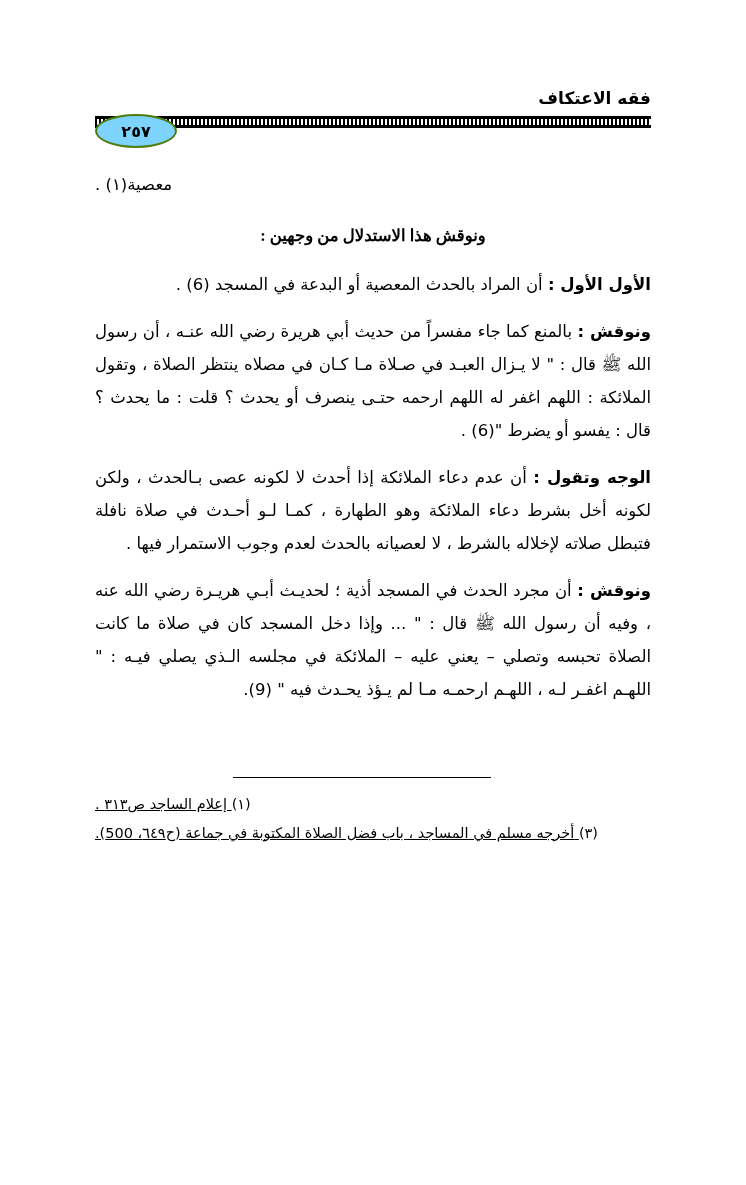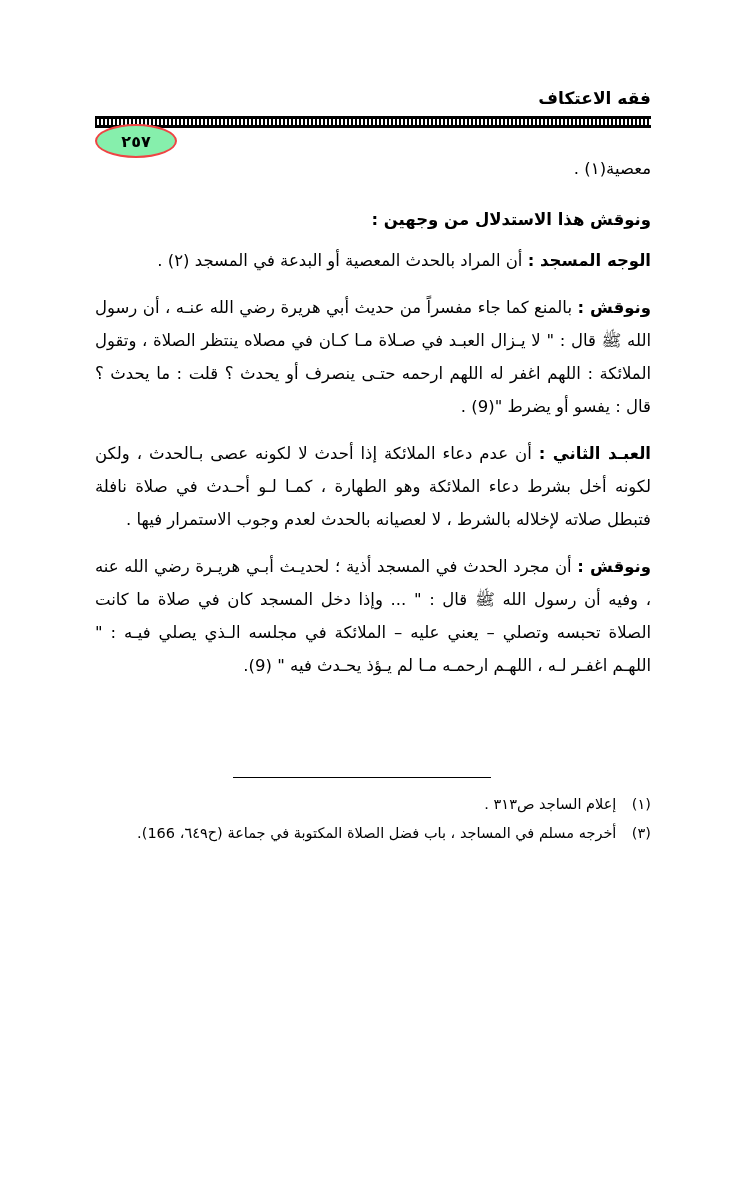--- a/index.html
+++ b/index.html
@@ -61,56 +61,57 @@
     top: 5px;
     height: 6px;
     background: repeating-linear-gradient(90deg, #000 0px, #000 2px, #fff 2px, #fff 4px);
   }
   .page-number-badge {
     position: absolute;
     top: 0px;
     left: 0px;
     width: 78px;
     height: 30px;
-    border: 2px solid #ef4444;
+    border: 2px solid #4d7c0f;
     border-radius: 50%;
-    background: #86efac;
+    background: #7dd3fc;
     display: flex;
     align-items: center;
     justify-content: center;
     font-size: 16px;
     font-weight: bold;
     color: #000;
     z-index: 3;
-    margin-top: 10px;
   }
 
   
   .content {
     position: absolute;
     top: 152px;
     right: 95px;
     left: 95px;
     direction: rtl;
     text-align: justify;
     font-size: 16.5px;
     line-height: 2.0;
     color: #000;
   }
   .para {
     margin: 0 0 14px 0;
   }
   .para.first-line-note {
-    text-align: right;
+    text-align: left;
     margin-bottom: 18px;
+    margin-top: 16px;
   }
   .para.heading {
     font-weight: bold;
-    text-align: right;
-    margin-bottom: 8px;
+    text-align: center;
+    margin-bottom: 16px;
+    font-family: Liberation Serif, serif;
   }
   .lead {
     font-weight: bold;
   }
 
   
   .footnotes {
     position: absolute;
     bottom: 88px;
     right: 95px;
@@ -121,22 +122,23 @@
     width: 258px;
     height: 1px;
     background: #000;
     margin: 0 0 12px auto;
     margin-right: 160px;
   }
   .fn-item {
     font-size: 14.5px;
     line-height: 1.95;
     color: #000;
-    text-align: right;
+    text-align: left;
     white-space: nowrap;
+    text-decoration: underline;
   }
   .fn-num {
     display: inline-block;
     min-width: 30px;
   }
 </style>
 </head>
 <body>
 
 <div class="page">
@@ -151,31 +153,31 @@
     </div>
   </div>
 
   <div class="content">
 
     <p class="para first-line-note">معصية(١) .</p>
 
     <p class="para heading">ونوقش هذا الاستدلال من وجهين :</p>
 
     <p class="para">
-      <span class="lead">الوجه المسجد :</span>
-      <span>أن المراد بالحدث المعصية أو البدعة في المسجد (٢) .</span>
+      <span class="lead">الأول الأول :</span>
+      <span>أن المراد بالحدث المعصية أو البدعة في المسجد (6) .</span>
     </p>
 
     <p class="para">
       <span class="lead">ونوقش :</span>
-      <span>بالمنع كما جاء مفسراً من حديث أبي هريرة رضي الله عنـه ، أن رسول الله ﷺ قال : " لا يـزال العبـد في صـلاة مـا كـان في مصلاه ينتظر الصلاة ، وتقول الملائكة : اللهم اغفر له اللهم ارحمه حتـى ينصرف أو يحدث ؟ قلت : ما يحدث ؟ قال : يفسو أو يضرط "(9) .</span>
-    </p>
-
-    <p class="para">
-      <span class="lead">العبـد الثاني :</span>
+      <span>بالمنع كما جاء مفسراً من حديث أبي هريرة رضي الله عنـه ، أن رسول الله ﷺ قال : " لا يـزال العبـد في صـلاة مـا كـان في مصلاه ينتظر الصلاة ، وتقول الملائكة : اللهم اغفر له اللهم ارحمه حتـى ينصرف أو يحدث ؟ قلت : ما يحدث ؟ قال : يفسو أو يضرط "(6) .</span>
+    </p>
+
+    <p class="para">
+      <span class="lead">الوجه وتقول :</span>
       <span>أن عدم دعاء الملائكة إذا أحدث لا لكونه عصى بـالحدث ، ولكن لكونه أخل بشرط دعاء الملائكة وهو الطهارة ، كمـا لـو أحـدث في صلاة نافلة فتبطل صلاته لإخلاله بالشرط ، لا لعصيانه بالحدث لعدم وجوب الاستمرار فيها .</span>
     </p>
 
     <p class="para">
       <span class="lead">ونوقش :</span>
       <span>أن مجرد الحدث في المسجد أذية ؛ لحديـث أبـي هريـرة رضي الله عنه ، وفيه أن رسول الله ﷺ قال : " ... وإذا دخل المسجد كان في صلاة ما كانت الصلاة تحبسه وتصلي – يعني عليه – الملائكة في مجلسه الـذي يصلي فيـه : " اللهـم اغفـر لـه ، اللهـم ارحمـه مـا لم يـؤذ يحـدث فيه " (9).</span>
     </p>
 
   </div>
 
@@ -183,18 +185,18 @@
     <div class="fn-rule"></div>
 
     <div class="fn-item">
       <span class="fn-num">(١)</span>
       <span>إعلام الساجد ص٣١٣ .</span>
     </div>
 
 
     <div class="fn-item">
       <span class="fn-num">(٣)</span>
-      <span>أخرجه مسلم في المساجد ، باب فضل الصلاة المكتوبة في جماعة (ح٦٤٩، 166).</span>
+      <span>أخرجه مسلم في المساجد ، باب فضل الصلاة المكتوبة في جماعة (ح٦٤٩، 500).</span>
     </div>
 
   </div>
 
 </div>
 
 </body></html>

